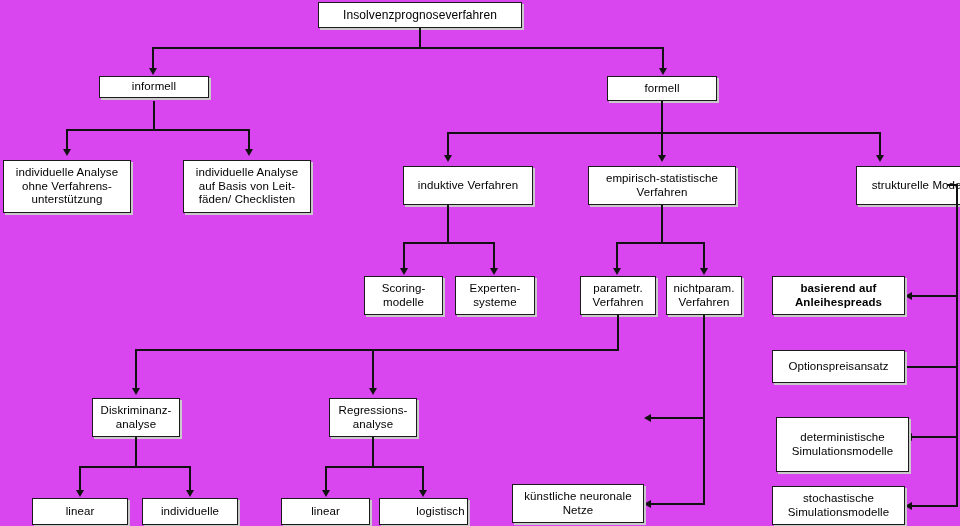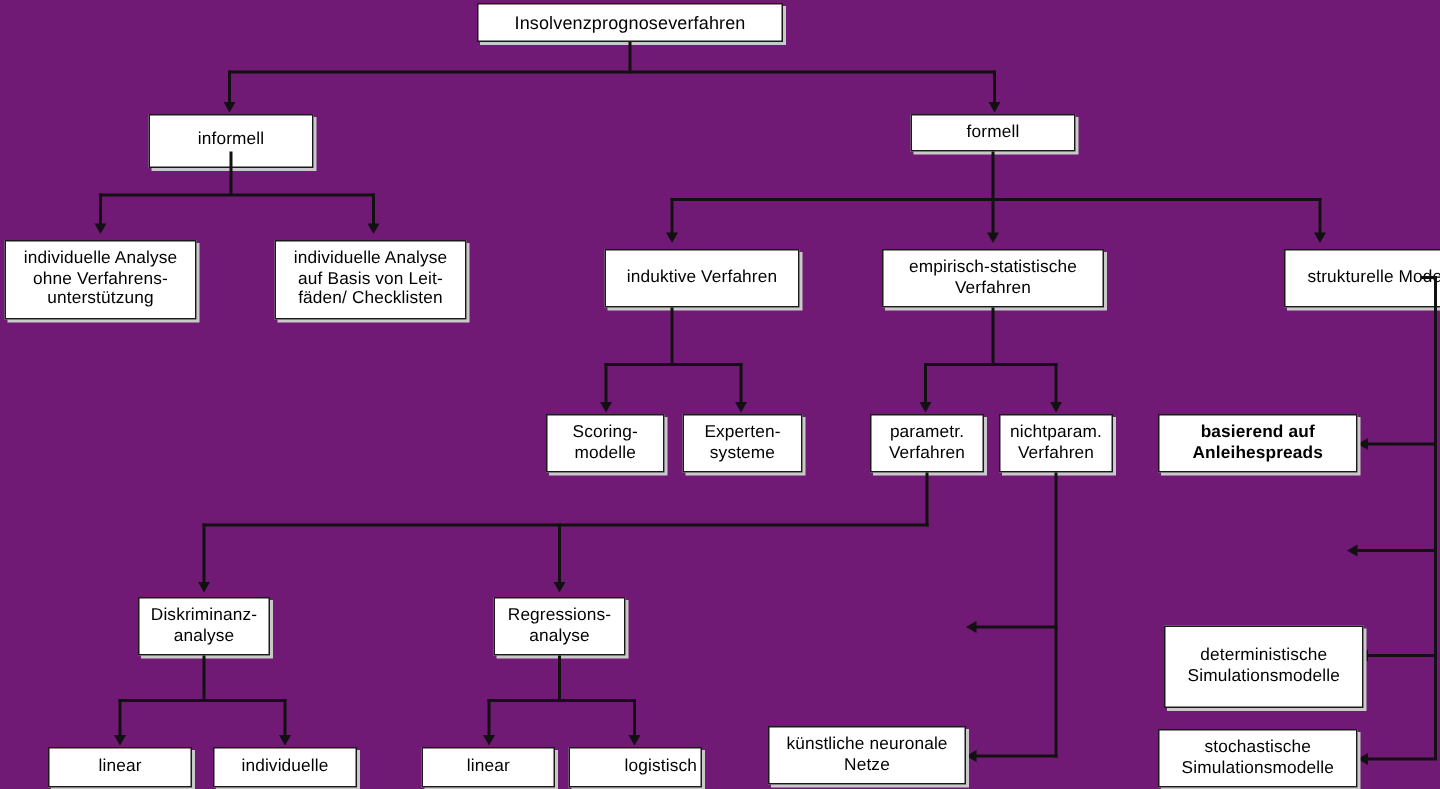--- a/index.html
+++ b/index.html
@@ -4,21 +4,21 @@
 <style>
   html,body{margin:0;padding:0;background:#ffffff;}
   body{
     font-family:"Liberation Sans","DejaVu Sans",sans-serif;
     -webkit-font-smoothing:antialiased;
   }
   #canvas{
     position:relative;
     width:960px;
     height:526px;
-    background:#701a75;
+    background:#d946ef;
     overflow:hidden;
   }
   
   .node{
     position:absolute;
     box-sizing:border-box;
     background:#ffffff;
     border:1px solid #1a1a1a;
     box-shadow:2px 2px 0 0 #c9c9c9;
     display:flex;
@@ -61,21 +61,21 @@
 
   <div class="ln v" style="left:419px;top:28px;height:21px;"></div>
 
   <div class="ln h" style="left:152px;top:47px;width:512px;"></div>
 
   <div class="ln v" style="left:152px;top:47px;height:23px;"></div>
   <div class="arw" style="left:149px;top:68px;"></div>
   <div class="ln v" style="left:662px;top:47px;height:23px;"></div>
   <div class="arw" style="left:659px;top:68px;"></div>
 
-  <div class="node" style="left:99px;top:76px;width:110px;height:36px;">informell</div>
+  <div class="node" style="left:99px;top:76px;width:110px;height:22px;">informell</div>
   <div class="node" style="left:607px;top:76px;width:110px;height:25px;">formell</div>
 
   <div class="ln v" style="left:153px;top:101px;height:29px;"></div>
   <div class="ln h" style="left:66px;top:129px;width:184px;"></div>
   <div class="ln v" style="left:66px;top:129px;height:22px;"></div>
   <div class="arw" style="left:63px;top:149px;"></div>
   <div class="ln v" style="left:248px;top:129px;height:22px;"></div>
   <div class="arw" style="left:245px;top:149px;"></div>
 
   <div class="ln v" style="left:661px;top:101px;height:32px;"></div>
@@ -132,20 +132,21 @@
 modelle</div>
   <div class="node" style="left:455px;top:276px;width:80px;height:39px;">Experten-
 systeme</div>
   <div class="node" style="left:580px;top:276px;width:76px;height:39px;">parametr.
 Verfahren</div>
   <div class="node" style="left:666px;top:276px;width:76px;height:39px;">nichtparam.
 Verfahren</div>
 
   <div class="node" style="left:772px;top:276px;width:133px;height:39px;font-weight:bold;">basierend auf
 Anleihespreads</div>
+  <div class="node" style="left:772px;top:350px;width:133px;height:33px;">Optionspreisansatz</div>
   <div class="node" style="left:776px;top:417px;width:133px;height:55px;">deterministische
 Simulationsmodelle</div>
   <div class="node" style="left:772px;top:486px;width:133px;height:39px;">stochastische
 Simulationsmodelle</div>
 
   <div class="ln v" style="left:617px;top:315px;height:36px;"></div>
   <div class="ln h" style="left:135px;top:349px;width:484px;"></div>
   <div class="ln v" style="left:135px;top:349px;height:41px;"></div>
   <div class="arw" style="left:132px;top:388px;"></div>
   <div class="ln v" style="left:372px;top:349px;height:41px;"></div>

